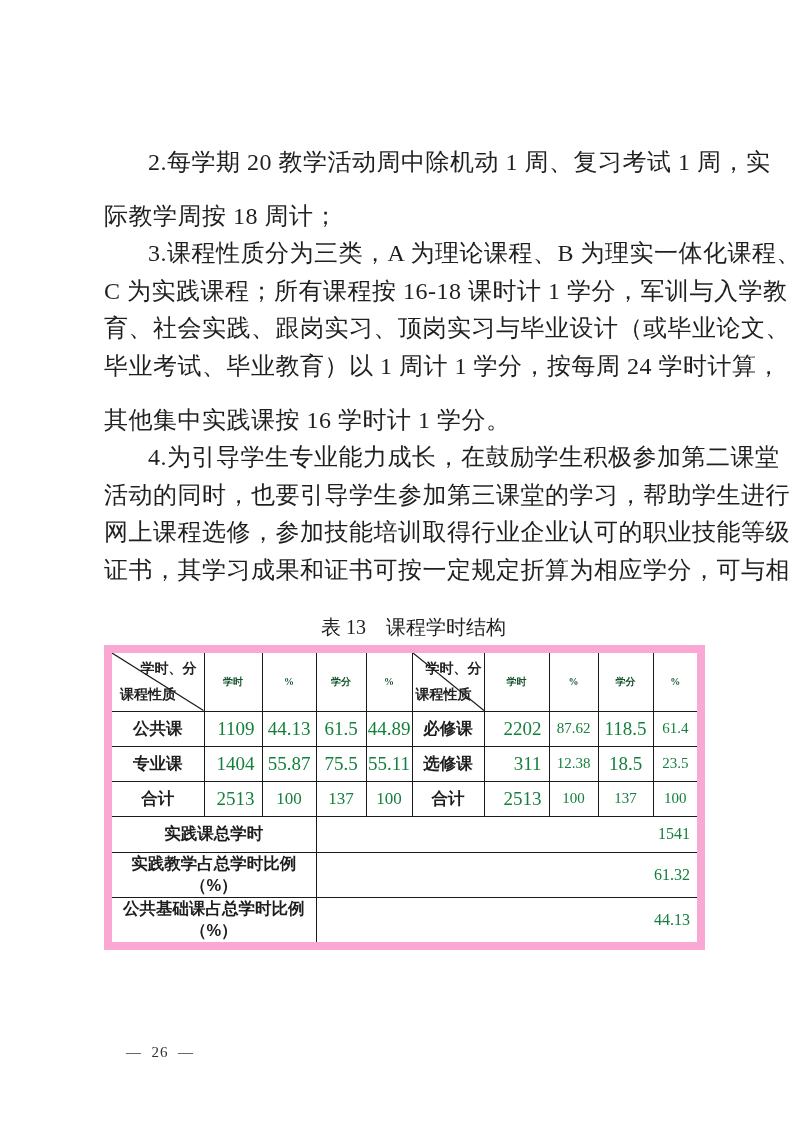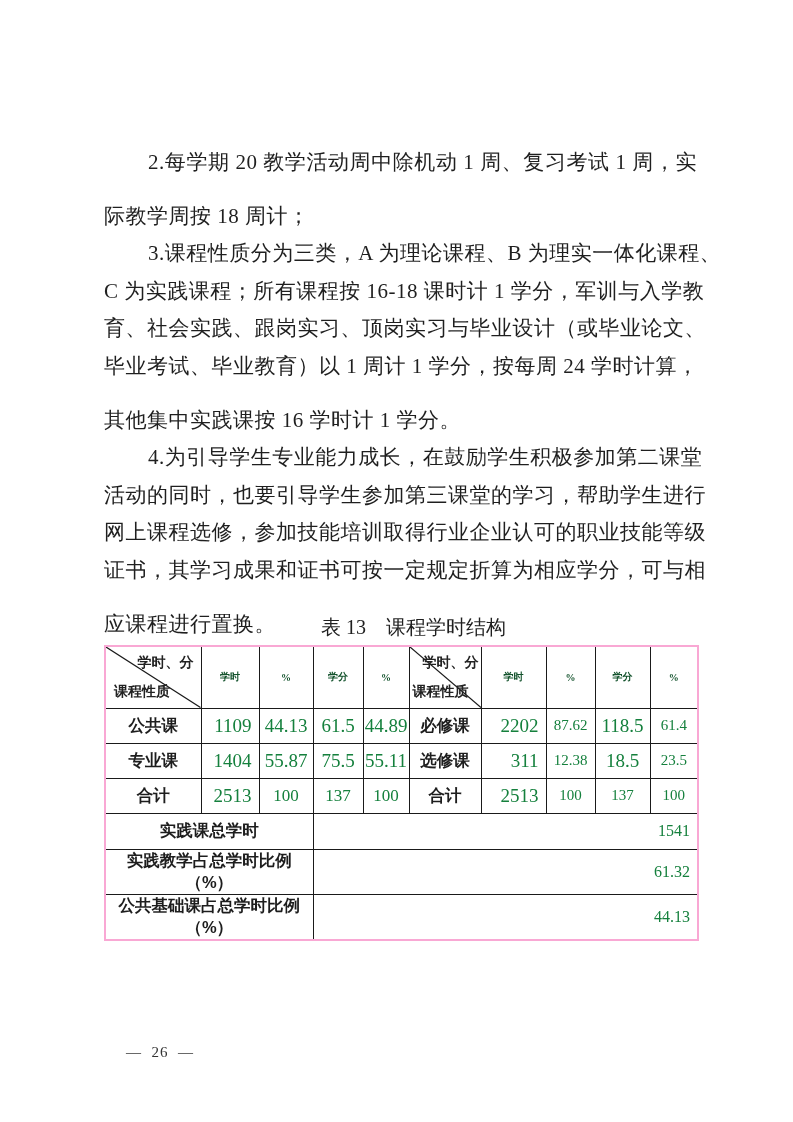--- a/index.html
+++ b/index.html
@@ -12,21 +12,21 @@
     overflow: hidden;
   }
   .page { position: absolute; inset: 0; }
 
   
   .bodytext {
     position: absolute;
     left: 104px; top: 144px; width: 593px;
   }
   .line {
-    font-size: 21px;
+    font-size: 24px;
     line-height: 37.6px;
     letter-spacing: 0.5px;
     text-align: justify;
     text-align-last: justify;
     white-space: nowrap;
   }
   .line.first { padding-left: 44px; }
   .line.last  { text-align-last: left; white-space: normal; margin-top: 16px; }
 
   
@@ -39,21 +39,21 @@
     white-space: pre;
   }
 
   
   table.course {
     position: absolute;
     left: 104px; top: 645px;
     width: 593px;
     border-collapse: collapse;
     table-layout: fixed;
-    border: 2px solid #f9a8d4;
+    border: 8px solid #f9a8d4;
   }
   table.course th, table.course td {
     border: 1px solid #1a1a1a;
     padding: 0;
     text-align: center;
     vertical-align: middle;
     overflow: hidden;
   }
   tr.hdr { height: 62px; }
   tr.datarow { height: 35px; }
@@ -126,21 +126,20 @@
     <div class="line last">际教学周按 18 周计；</div>
     <div class="line first">3.课程性质分为三类，A 为理论课程、B 为理实一体化课程、</div>
     <div class="line">C 为实践课程；所有课程按 16-18 课时计 1 学分，军训与入学教</div>
     <div class="line">育、社会实践、跟岗实习、顶岗实习与毕业设计（或毕业论文、</div>
     <div class="line">毕业考试、毕业教育）以 1 周计 1 学分，按每周 24 学时计算，</div>
     <div class="line last">其他集中实践课按 16 学时计 1 学分。</div>
     <div class="line first">4.为引导学生专业能力成长，在鼓励学生积极参加第二课堂</div>
     <div class="line">活动的同时，也要引导学生参加第三课堂的学习，帮助学生进行</div>
     <div class="line">网上课程选修，参加技能培训取得行业企业认可的职业技能等级</div>
     <div class="line">证书，其学习成果和证书可按一定规定折算为相应学分，可与相</div>
-    <div class="line last">应课程进行置换。</div>
   </div>
 
   <div class="caption">表 13　课程学时结构</div>
 
   <table class="course">
     <colgroup>
       <col style="width:96px">
         <col style="width:58px">
         <col style="width:54px">
         <col style="width:50px">

